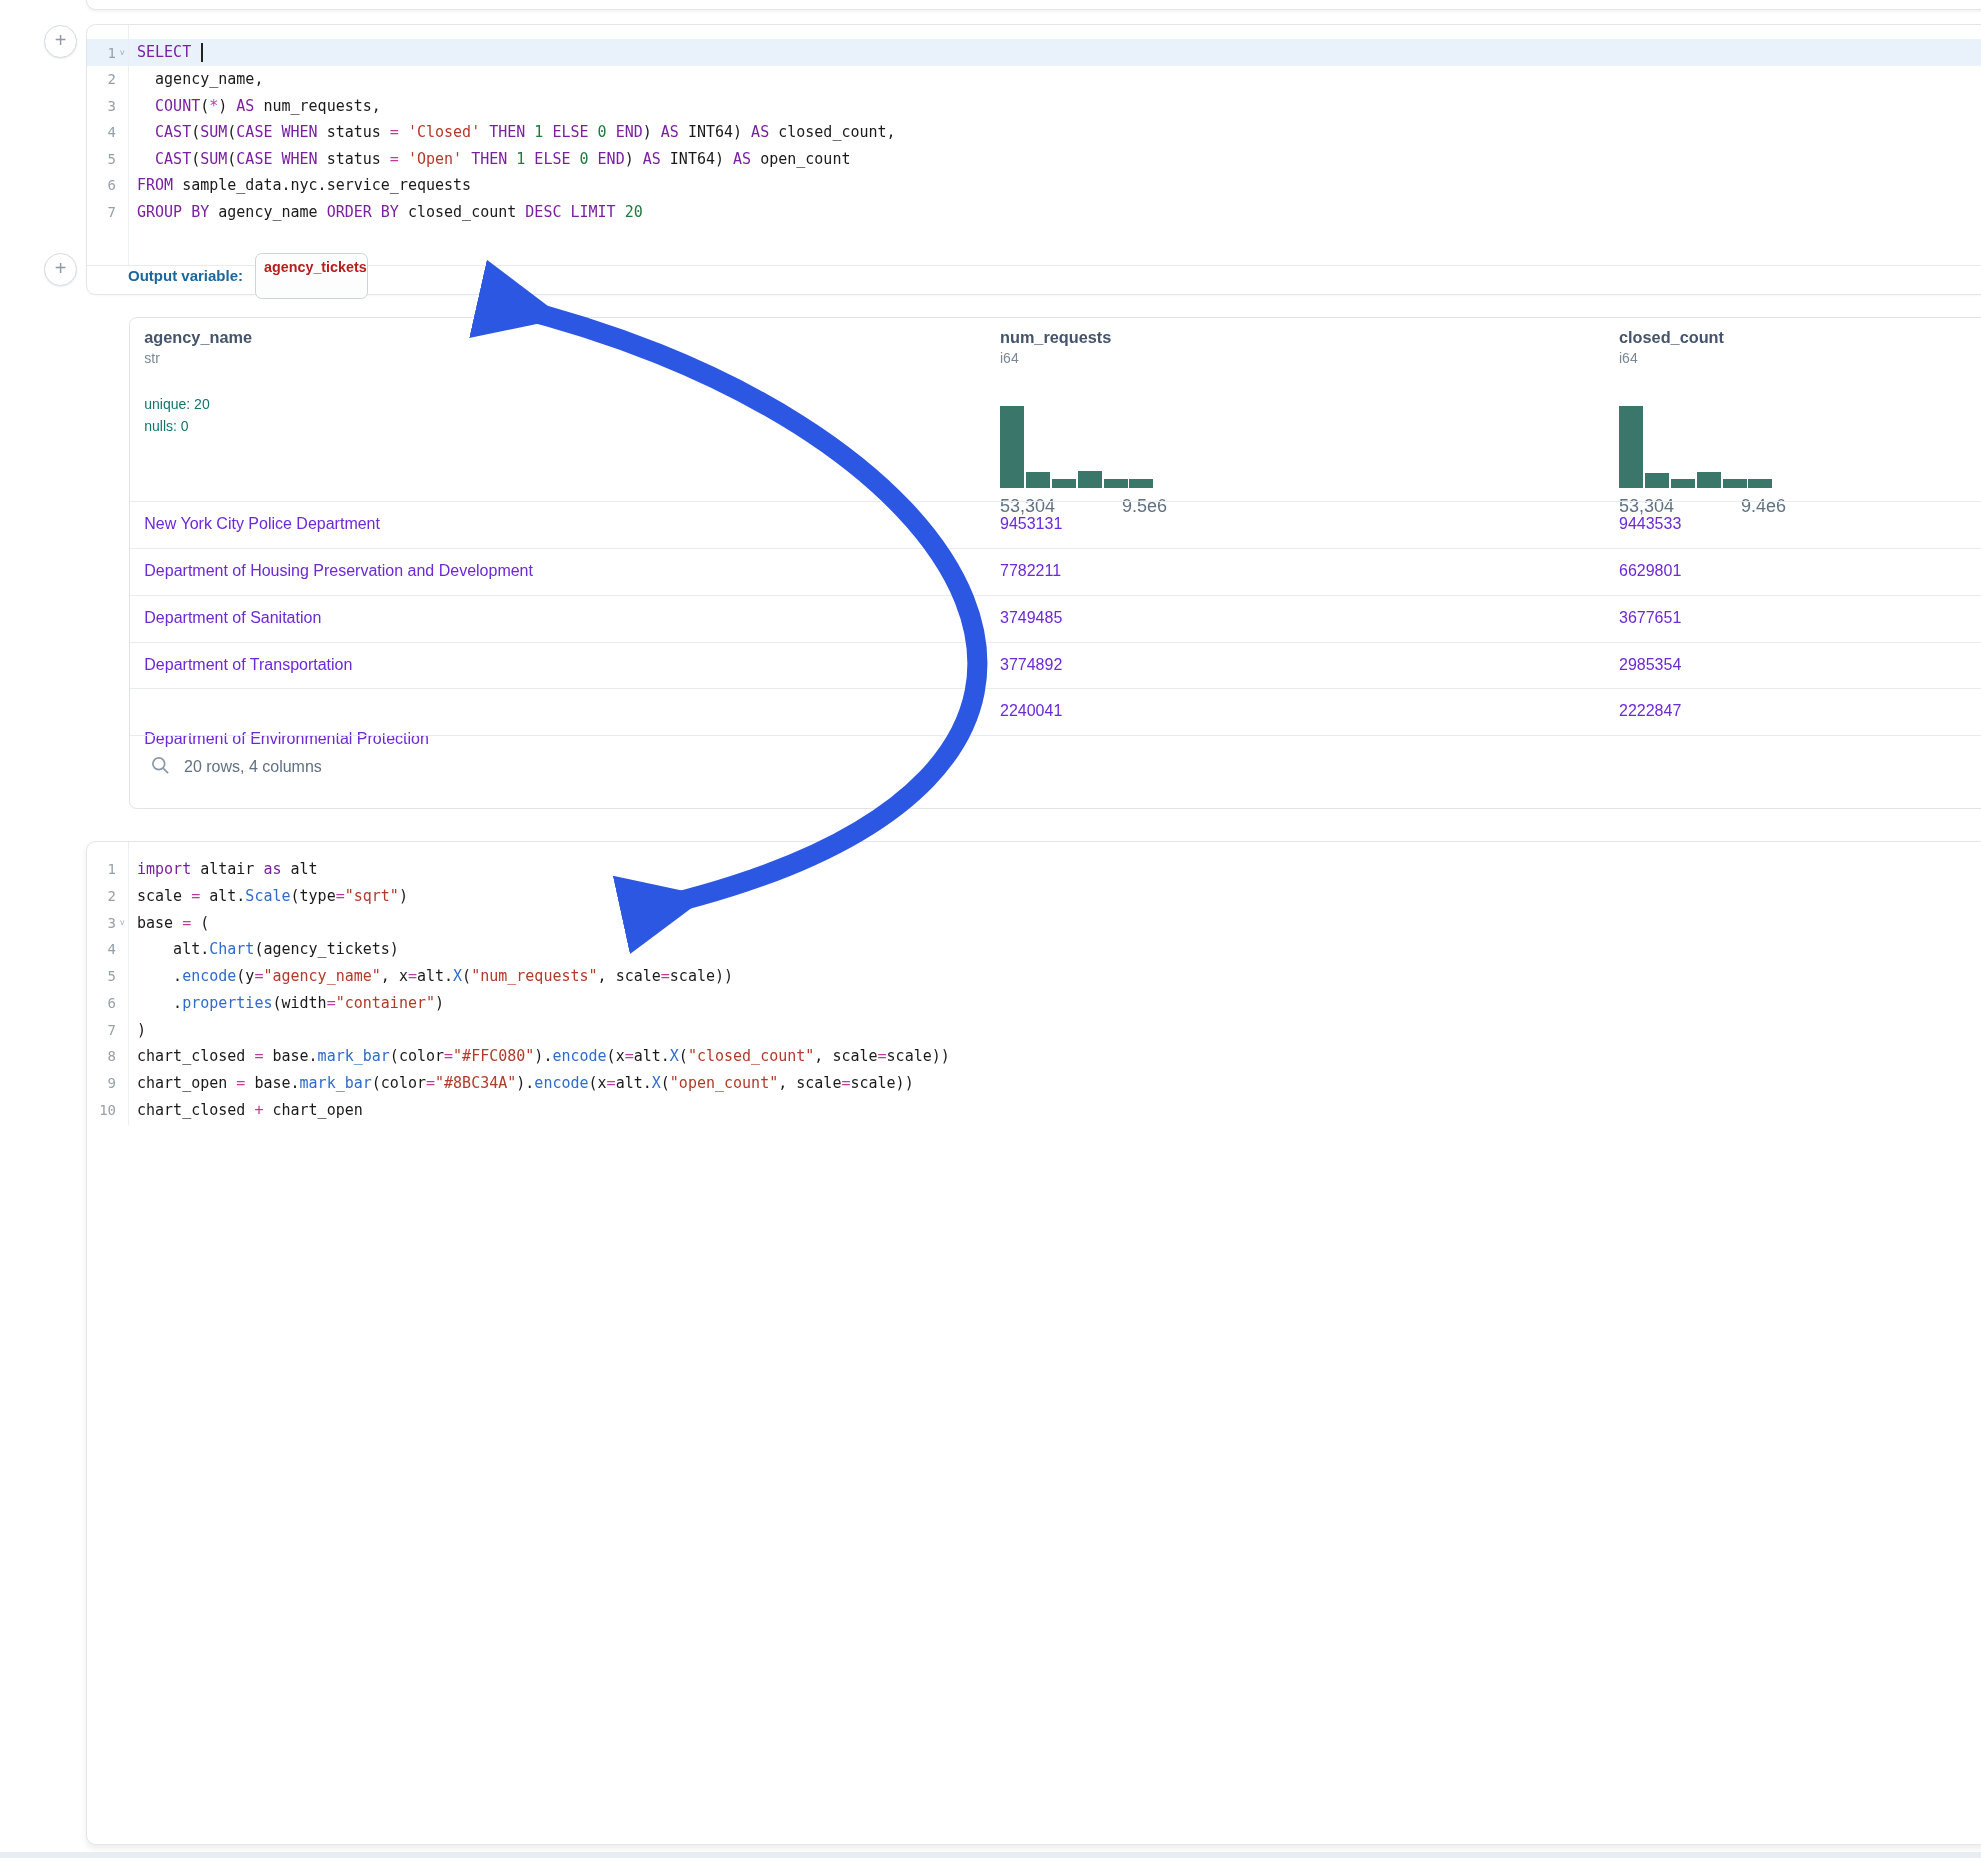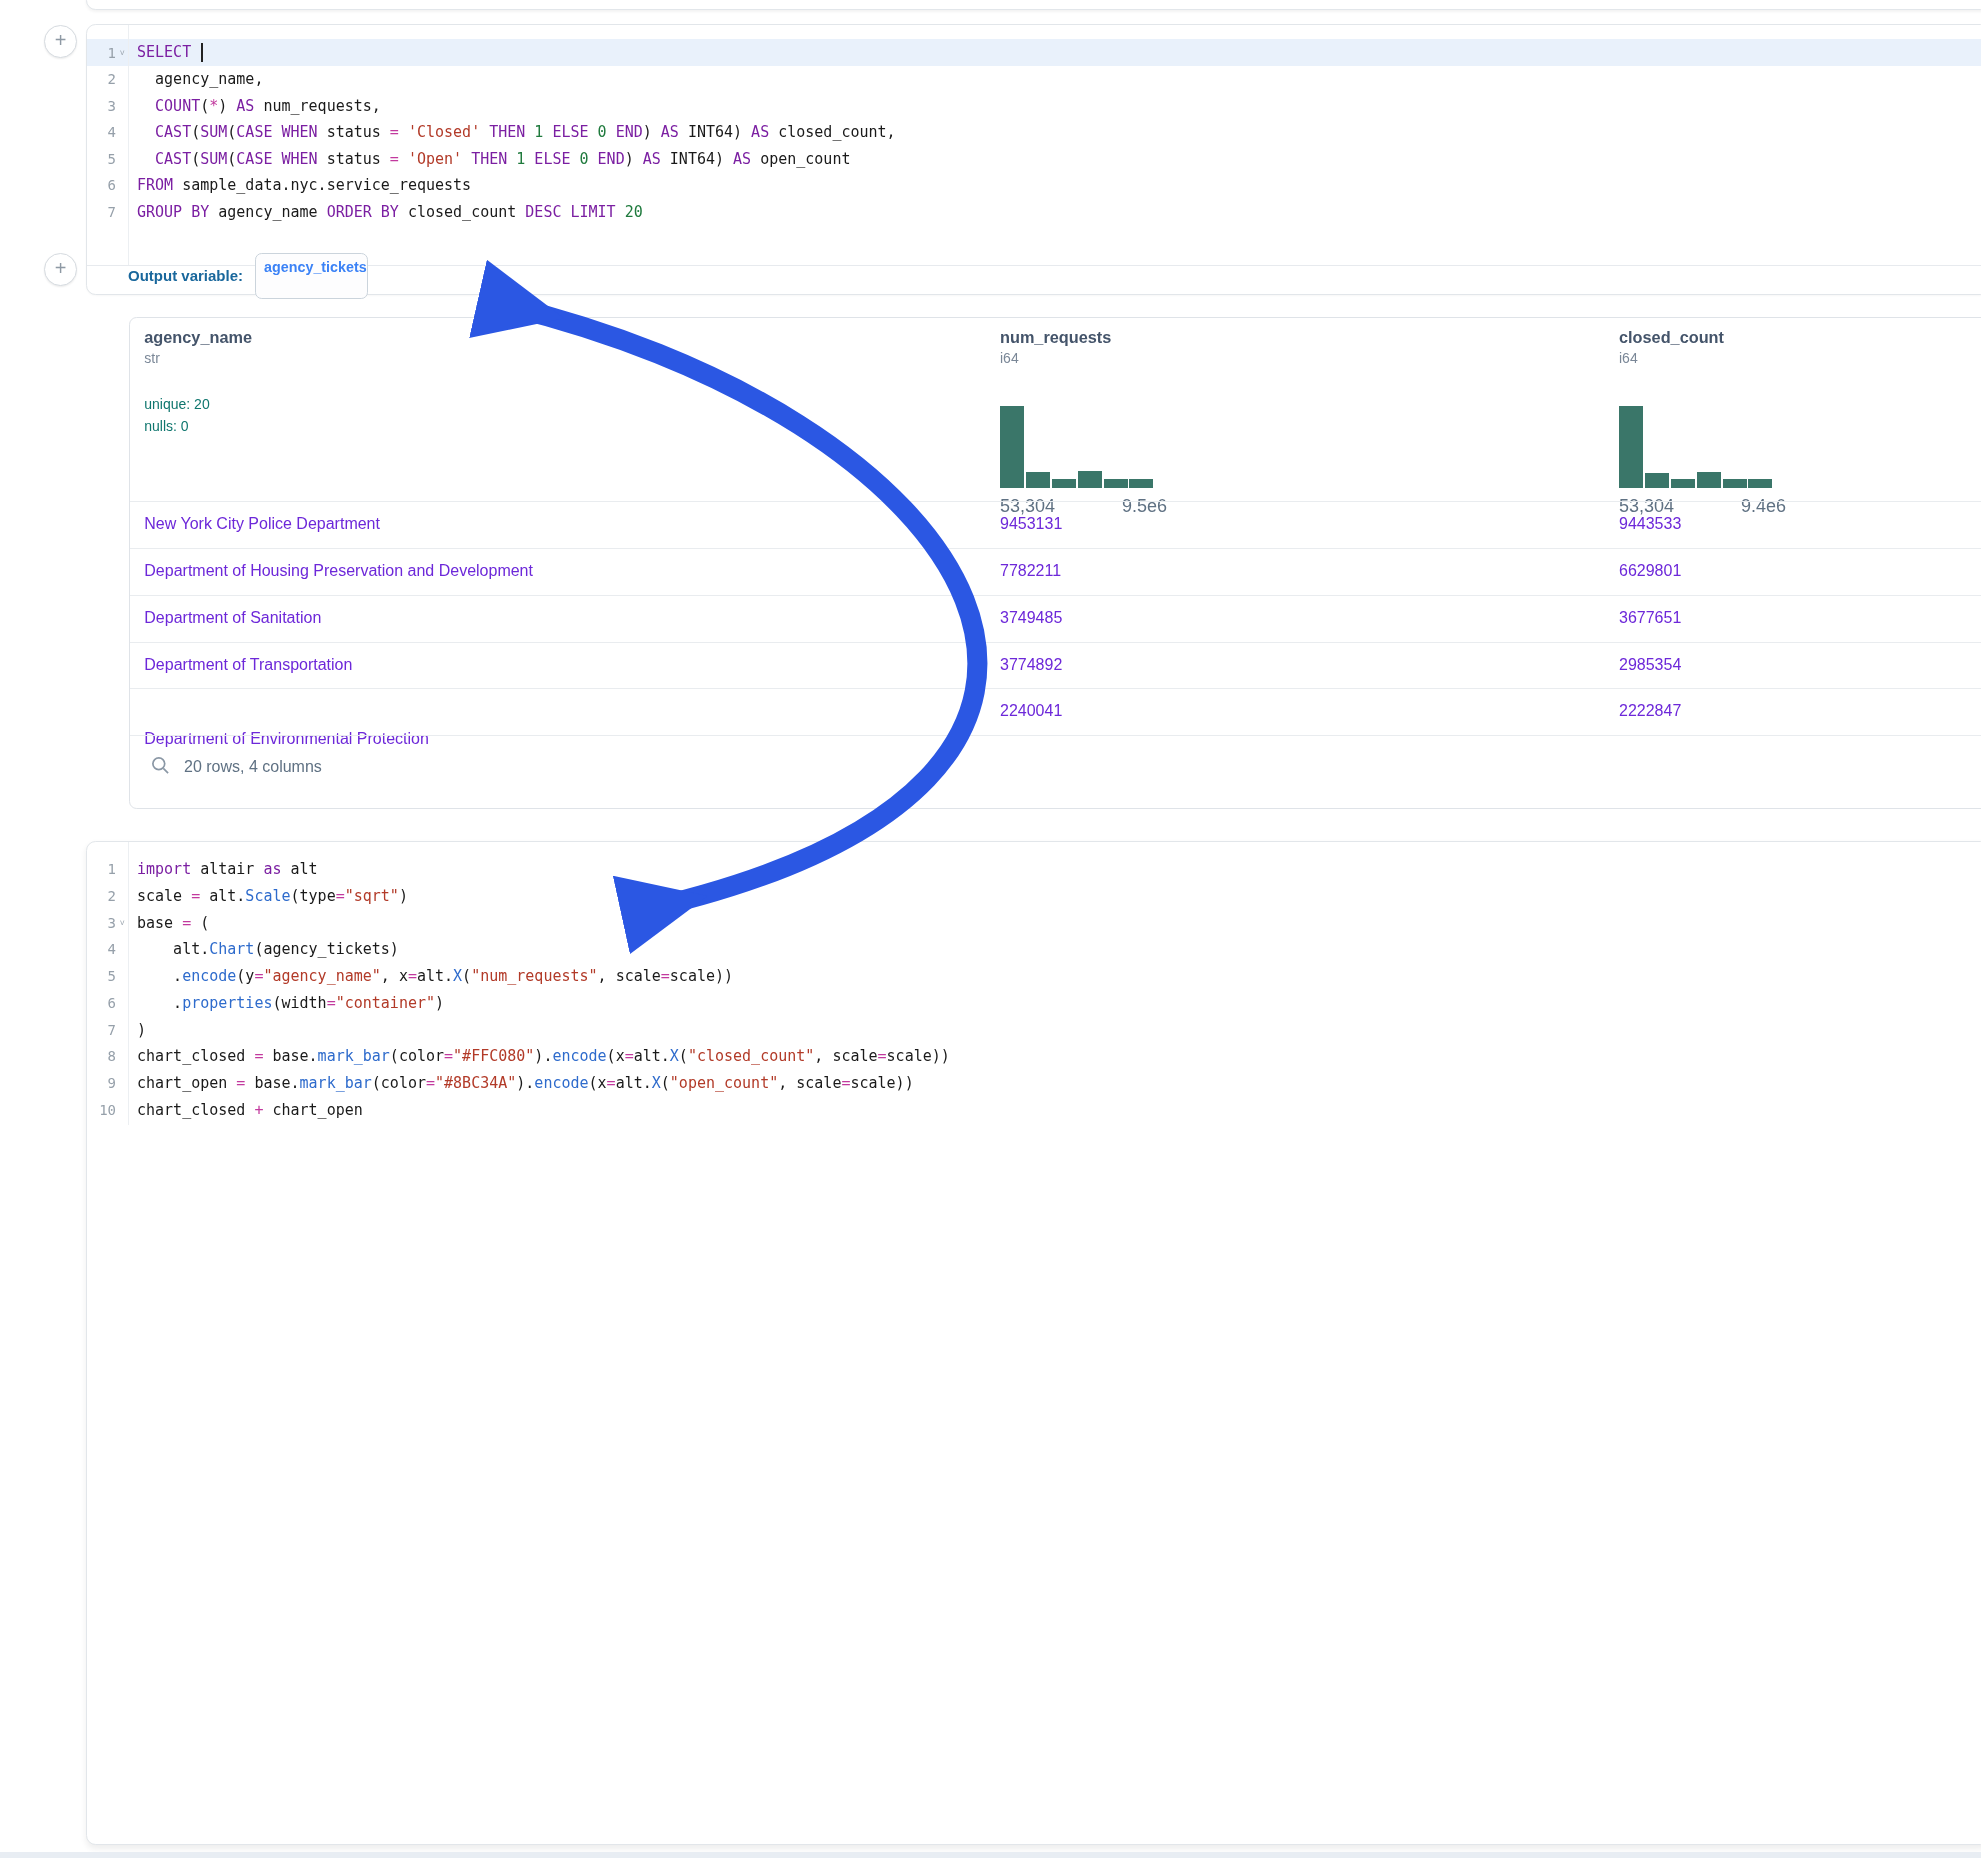--- a/index.html
+++ b/index.html
@@ -35,21 +35,21 @@
   .tk-n{color:#1F7A3D;}
   .tk-o{color:#C2399E;}
   .tk-d{color:#1A1A1A;}
   .cursor{display:inline-block;width:1.4px;height:19px;background:#222;vertical-align:middle;margin-left:1px;}
 
   .divider{position:absolute;left:0;right:0;height:1px;background:#E7EAEE;}
   #output-row{position:absolute;left:41px;top:225px;height:51px;display:flex;align-items:center;}
   #output-label{color:#19679C;font-weight:bold;font-size:15px;}
   #output-pill{margin-left:11.5px;width:113px;height:46px;border:1px solid #CBD4DC;border-radius:6.7px;
     background:#FDFDFE;overflow:hidden;white-space:nowrap;line-height:27px;padding-left:8.6px;
-    color:#3b82f6;font-weight:bold;font-size:14.3px;box-sizing:border-box;cursor:pointer;}
+    color:#b91c1c;font-weight:bold;font-size:14.3px;box-sizing:border-box;cursor:pointer;}
 
   
   .th{position:absolute;top:9.6px;}
   .th .cname{font-weight:bold;font-size:16.3px;color:#44546A;}
   .th .ctype{font-size:14px;color:#7A8797;margin-top:3.8px;}
   .meta{font-size:14px;color:#0f766e;line-height:22px;margin-top:27px;}
   .hist{position:absolute;top:78px;display:flex;align-items:flex-end;gap:1.9px;height:82px;}
   .hist div{width:24px;background:#3A7669;}
   .minmax{position:absolute;top:168px;font-size:18px;color:#5F7183;width:220px;}
   .minmax .mx{position:absolute;left:122px;}

